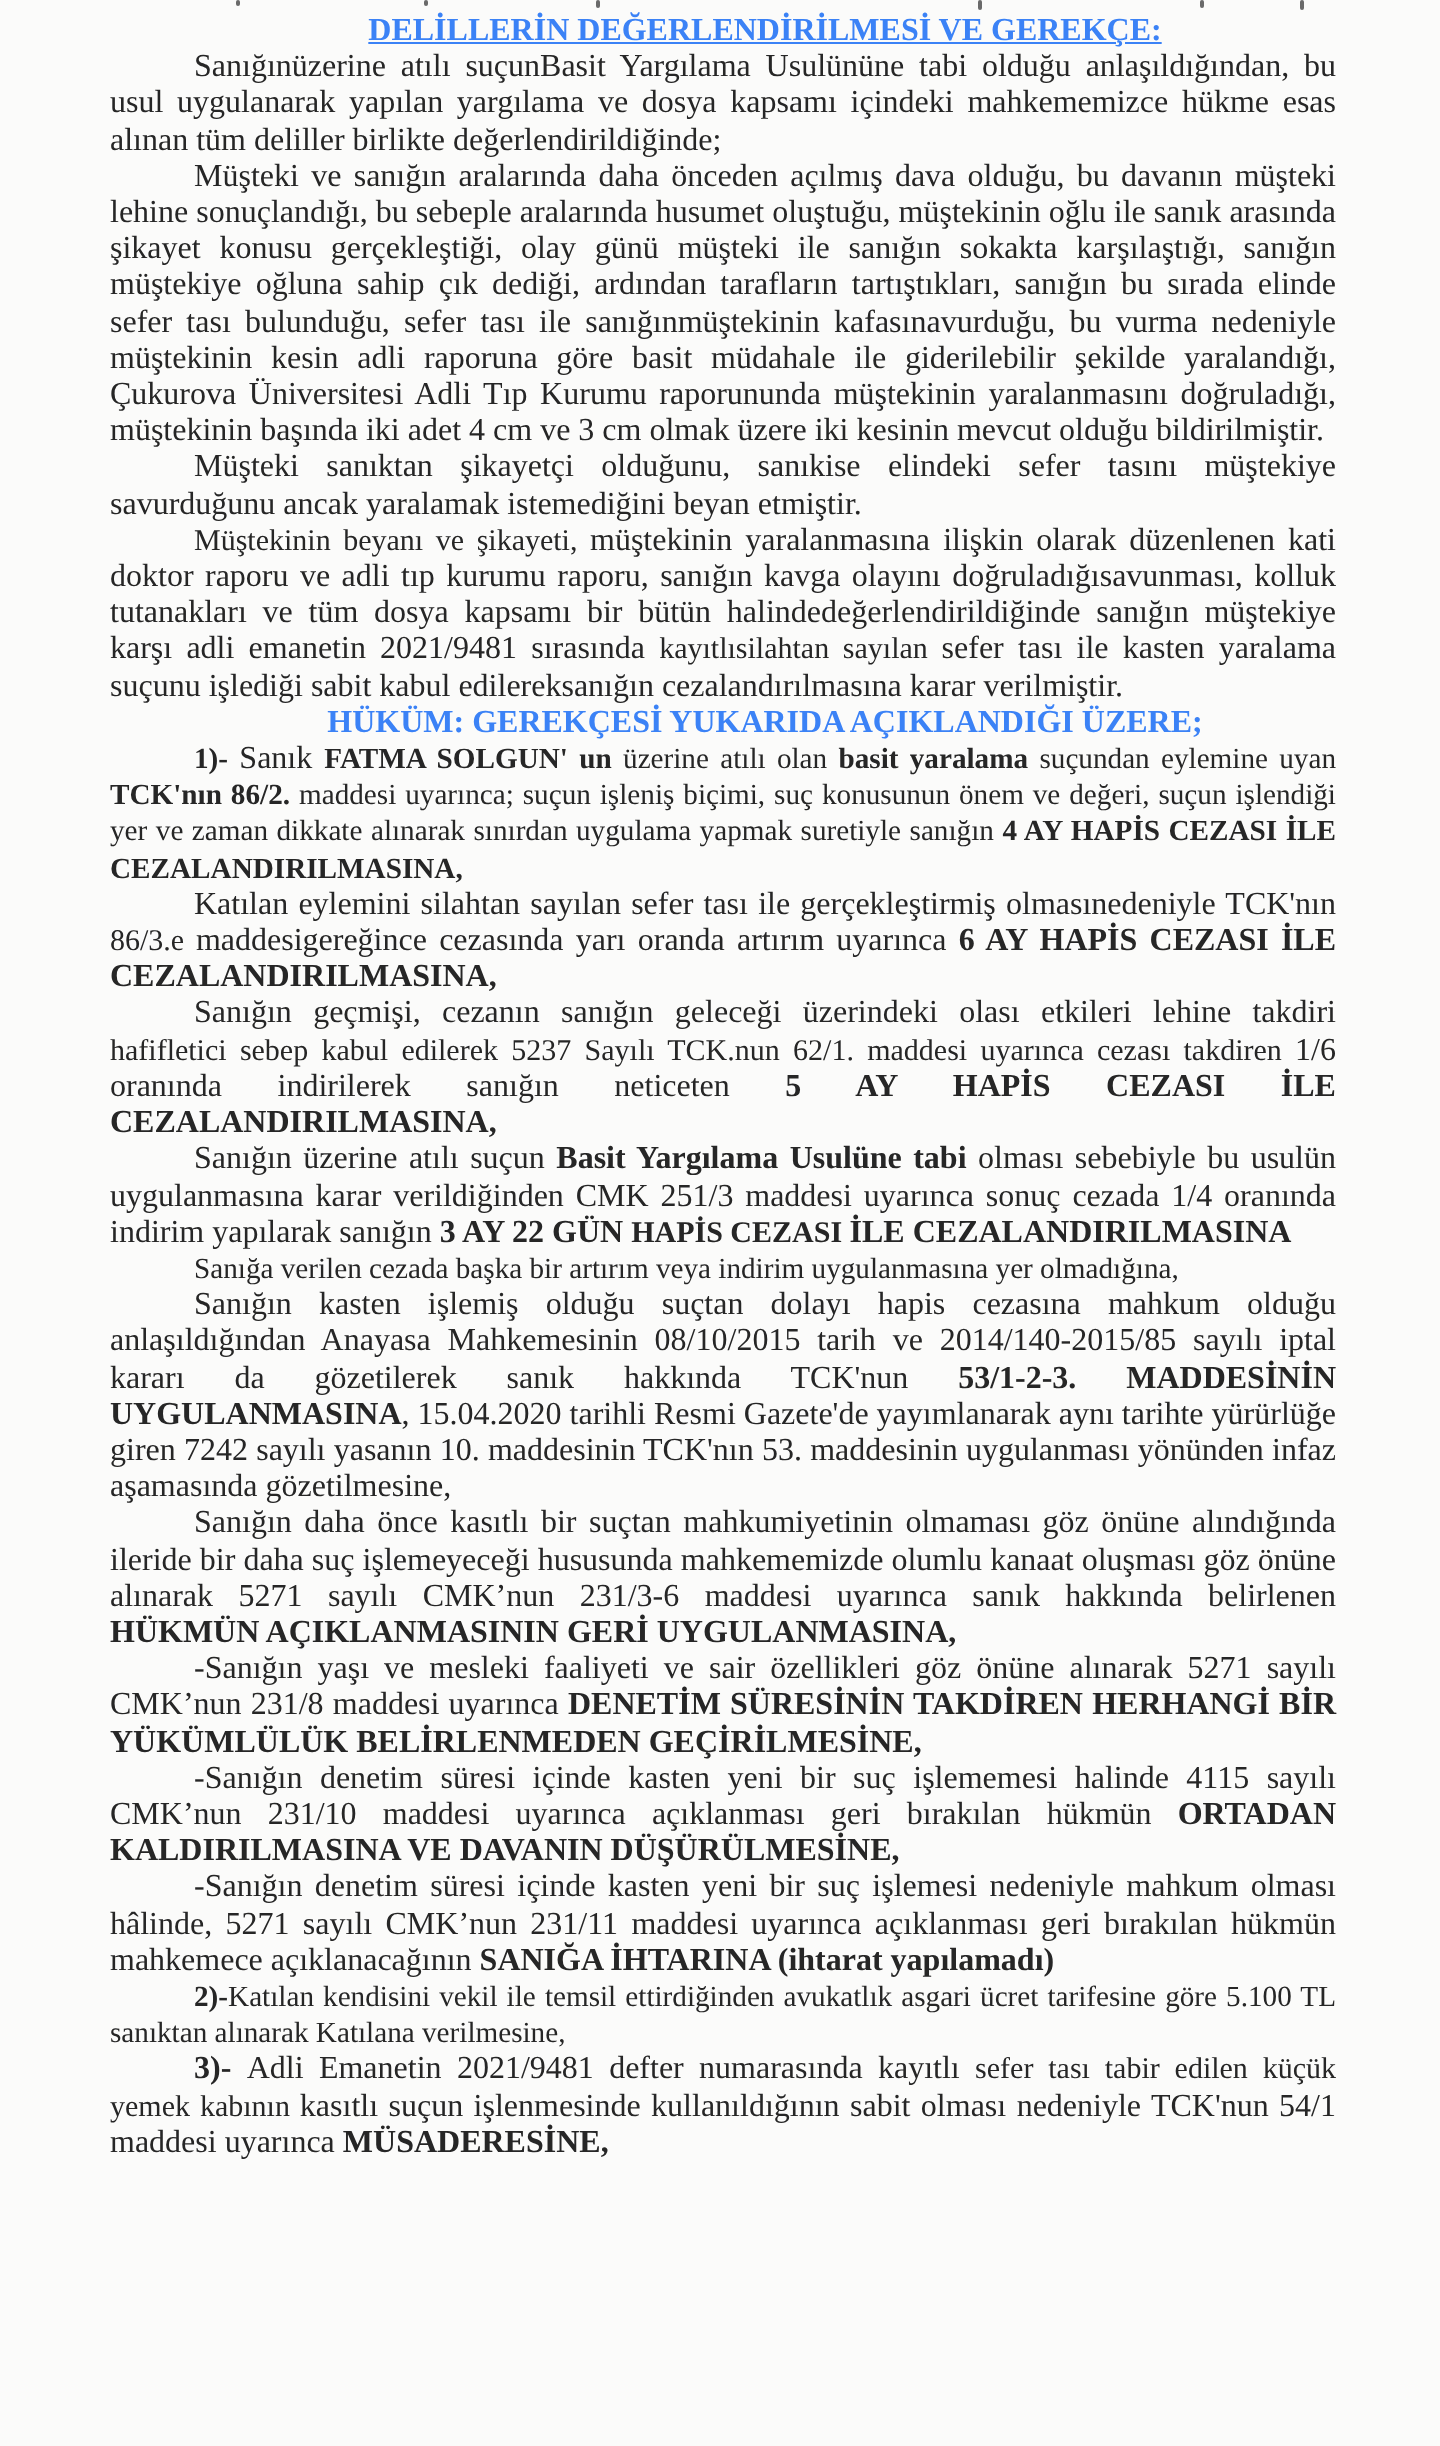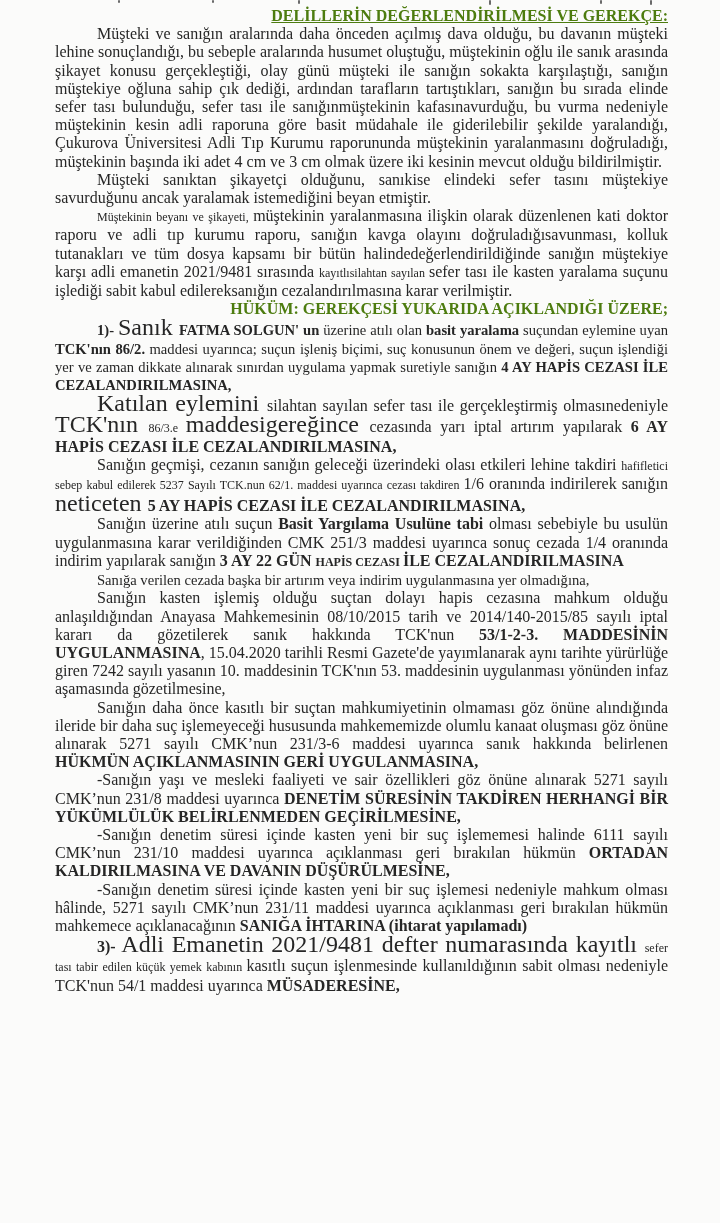--- a/index.html
+++ b/index.html
@@ -26,50 +26,52 @@
   .clipped-line i:nth-child(5){left:600px;height:4px;}
   .clipped-line i:nth-child(6){left:650px;height:5px;}
 
   p{
     margin:0;
     text-align:justify;
     text-indent:42px;
     font-size:16px;
     line-height:18.2px;
   }
-  p.heading{text-align:right;color:#4d7c0f;}
+  p.heading{text-align:center;color:#3b82f6;}
   .b{font-weight:bold;}
   .u{text-decoration:underline;}
-  .sm{font-size:12px;}
-  .lg{font-size:24px;}
+  .sm{font-size:15px;}
+  .lg{font-size:16px;}
   p.psm{font-size:14.6px;}
 </style>
 </head>
 <body>
 
 <div class="page">
   <div class="clipped-line">
     <i></i>
       <i></i>
       <i></i>
       <i></i>
       <i></i>
       <i></i>
   </div>
   <div>
       <p class="heading"><span class="b u">DELİLLERİN DEĞERLENDİRİLMESİ VE GEREKÇE:</span></p>
+      <p><span>Sanığınüzerine atılı suçunBasit Yargılama Usulününe tabi olduğu anlaşıldığından, bu usul uygulanarak yapılan yargılama ve dosya kapsamı içindeki mahkememizce hükme esas alınan tüm deliller birlikte değerlendirildiğinde;</span></p>
       <p><span>Müşteki ve sanığın aralarında daha önceden açılmış dava olduğu, bu davanın müşteki lehine sonuçlandığı, bu sebeple aralarında husumet oluştuğu, müştekinin oğlu ile sanık arasında şikayet konusu gerçekleştiği, olay günü müşteki ile sanığın sokakta karşılaştığı, sanığın müştekiye oğluna sahip çık dediği, ardından tarafların tartıştıkları, sanığın bu sırada elinde sefer tası bulunduğu, sefer tası ile sanığınmüştekinin kafasınavurduğu, bu vurma nedeniyle müştekinin kesin adli raporuna göre basit müdahale ile giderilebilir şekilde yaralandığı, Çukurova Üniversitesi Adli Tıp Kurumu raporununda müştekinin yaralanmasını doğruladığı, müştekinin başında iki adet 4 cm ve 3 cm olmak üzere iki kesinin mevcut olduğu bildirilmiştir.</span></p>
       <p><span>Müşteki sanıktan şikayetçi olduğunu, sanıkise elindeki sefer tasını müştekiye savurduğunu ancak yaralamak istemediğini beyan etmiştir.</span></p>
       <p><span class="sm">Müştekinin beyanı ve şikayeti, </span><span>müştekinin yaralanmasına ilişkin olarak düzenlenen kati doktor raporu ve adli tıp kurumu raporu, sanığın kavga olayını doğruladığısavunması, kolluk tutanakları ve tüm dosya kapsamı bir bütün halindedeğerlendirildiğinde sanığın müştekiye karşı adli emanetin 2021/9481 sırasında </span><span class="sm">kayıtlısilahtan sayılan </span><span>sefer tası ile kasten yaralama suçunu işlediği sabit kabul edilereksanığın cezalandırılmasına karar verilmiştir.</span></p>
       <p class="heading"><span class="b">HÜKÜM: GEREKÇESİ YUKARIDA AÇIKLANDIĞI ÜZERE;</span></p>
       <p class="psm"><span class="b">1)- </span><span class="lg">Sanık </span><span class="b">FATMA SOLGUN' un </span><span>üzerine atılı olan </span><span class="b">basit yaralama </span><span>suçundan eylemine uyan </span><span class="b">TCK'nın 86/2. </span><span>maddesi uyarınca; suçun işleniş biçimi, suç konusunun önem ve değeri, suçun işlendiği yer ve zaman dikkate alınarak sınırdan uygulama yapmak suretiyle sanığın </span><span class="b">4 AY HAPİS CEZASI İLE CEZALANDIRILMASINA,</span></p>
-      <p><span class="lg">Katılan eylemini </span><span>silahtan sayılan sefer tası ile gerçekleştirmiş olmasınedeniyle </span><span class="lg">TCK'nın </span><span class="sm">86/3.e </span><span class="lg">maddesigereğince </span><span>cezasında yarı iptal artırım yapılarak </span><span class="b">6 AY HAPİS CEZASI İLE CEZALANDIRILMASINA,</span></p>
+      <p><span class="lg">Katılan eylemini </span><span>silahtan sayılan sefer tası ile gerçekleştirmiş olmasınedeniyle </span><span class="lg">TCK'nın </span><span class="sm">86/3.e </span><span class="lg">maddesigereğince </span><span>cezasında yarı oranda artırım uyarınca </span><span class="b">6 AY HAPİS CEZASI İLE CEZALANDIRILMASINA,</span></p>
       <p><span>Sanığın geçmişi, cezanın sanığın geleceği üzerindeki olası etkileri lehine takdiri </span><span class="sm">hafifletici sebep kabul edilerek 5237 Sayılı TCK.nun 62/1. maddesi uyarınca cezası takdiren </span><span>1/6 oranında indirilerek sanığın </span><span class="lg">neticeten </span><span class="b">5 AY HAPİS CEZASI İLE CEZALANDIRILMASINA,</span></p>
       <p><span>Sanığın üzerine atılı suçun </span><span class="b">Basit Yargılama Usulüne tabi </span><span>olması sebebiyle bu usulün uygulanmasına karar verildiğinden CMK 251/3 maddesi uyarınca sonuç cezada 1/4 oranında indirim yapılarak sanığın </span><span class="b">3 AY 22 GÜN </span><span class="b sm">HAPİS CEZASI </span><span class="b">İLE CEZALANDIRILMASINA</span></p>
       <p class="psm"><span>Sanığa verilen cezada başka bir artırım veya indirim uygulanmasına yer olmadığına,</span></p>
       <p><span>Sanığın kasten işlemiş olduğu suçtan dolayı hapis cezasına mahkum olduğu anlaşıldığından Anayasa Mahkemesinin 08/10/2015 tarih ve 2014/140-2015/85 sayılı iptal kararı da gözetilerek sanık hakkında TCK'nun </span><span class="b">53/1-2-3. MADDESİNİN UYGULANMASINA</span><span>, 15.04.2020 tarihli Resmi Gazete'de yayımlanarak aynı tarihte yürürlüğe giren 7242 sayılı yasanın 10. maddesinin TCK'nın 53. maddesinin uygulanması yönünden infaz aşamasında gözetilmesine,</span></p>
       <p><span>Sanığın daha önce kasıtlı bir suçtan mahkumiyetinin olmaması göz önüne alındığında ileride bir daha suç işlemeyeceği hususunda mahkememizde olumlu kanaat oluşması göz önüne alınarak 5271 sayılı CMK’nun 231/3-6 maddesi uyarınca sanık hakkında belirlenen </span><span class="b">HÜKMÜN AÇIKLANMASININ GERİ UYGULANMASINA,</span></p>
       <p><span>-Sanığın yaşı ve mesleki faaliyeti ve sair özellikleri göz önüne alınarak 5271 sayılı CMK’nun 231/8 maddesi uyarınca </span><span class="b">DENETİM SÜRESİNİN TAKDİREN HERHANGİ BİR YÜKÜMLÜLÜK BELİRLENMEDEN GEÇİRİLMESİNE,</span></p>
-      <p><span>-Sanığın denetim süresi içinde kasten yeni bir suç işlememesi halinde 6111 sayılı CMK’nun 231/10 maddesi uyarınca açıklanması geri bırakılan hükmün </span><span class="b">ORTADAN KALDIRILMASINA VE DAVANIN DÜŞÜRÜLMESİNE,</span></p>
+      <p><span>-Sanığın denetim süresi içinde kasten yeni bir suç işlememesi halinde 4115 sayılı CMK’nun 231/10 maddesi uyarınca açıklanması geri bırakılan hükmün </span><span class="b">ORTADAN KALDIRILMASINA VE DAVANIN DÜŞÜRÜLMESİNE,</span></p>
       <p><span>-Sanığın denetim süresi içinde kasten yeni bir suç işlemesi nedeniyle mahkum olması hâlinde, 5271 sayılı CMK’nun 231/11 maddesi uyarınca açıklanması geri bırakılan hükmün mahkemece açıklanacağının </span><span class="b">SANIĞA İHTARINA (ihtarat yapılamadı)</span></p>
+      <p class="psm"><span class="b">2)-</span><span>Katılan kendisini vekil ile temsil ettirdiğinden avukatlık asgari ücret tarifesine göre 5.100 TL sanıktan alınarak Katılana verilmesine,</span></p>
       <p><span class="b">3)- </span><span class="lg">Adli Emanetin 2021/9481 defter numarasında kayıtlı </span><span class="sm">sefer tası tabir edilen küçük yemek kabının </span><span>kasıtlı suçun işlenmesinde kullanıldığının sabit olması nedeniyle TCK'nun 54/1 maddesi uyarınca </span><span class="b">MÜSADERESİNE,</span></p>
     </div>
 </div>
 
 </body></html>

